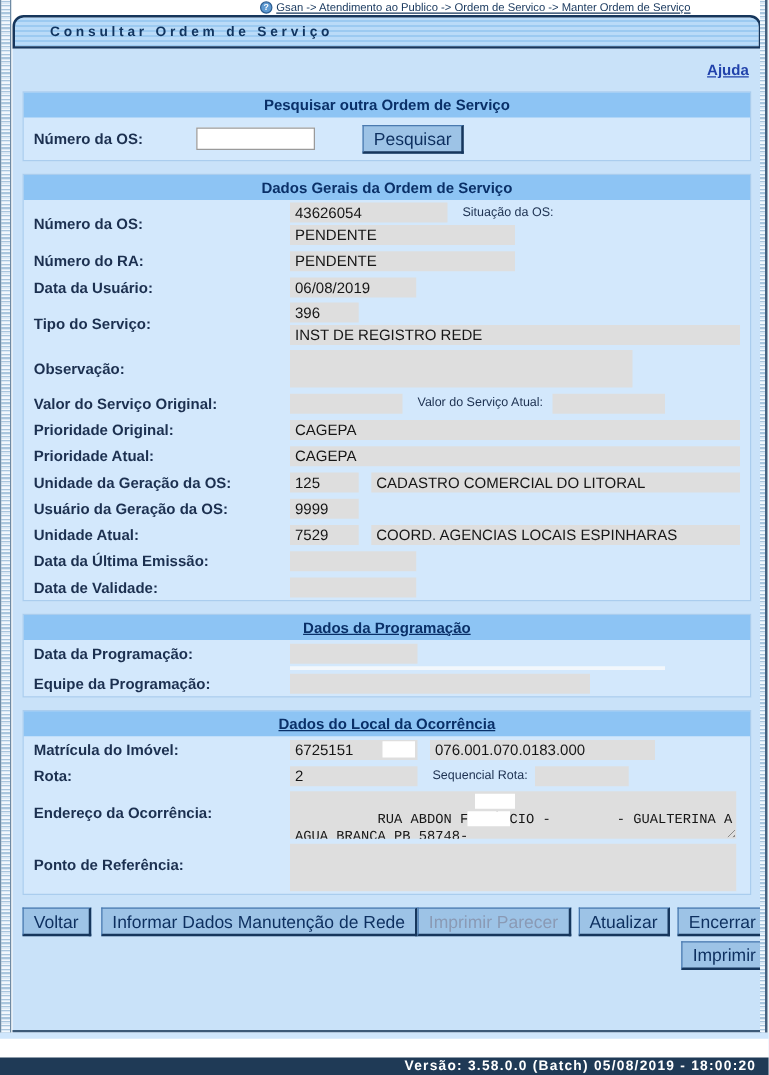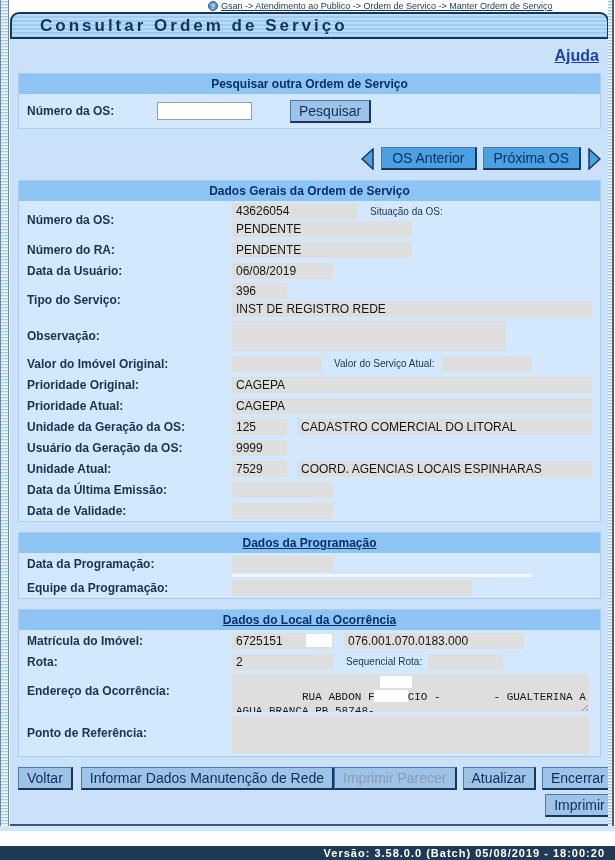--- a/index.html
+++ b/index.html
@@ -36,30 +36,30 @@
     color:#fff; font-size:7px; font-weight:bold; flex:0 0 auto;
   }
   .breadcrumb a { color:#16365c; text-decoration:underline; }
 
   
   .titlebar {
     height:27px; border:2px solid #16365c; border-radius:9px 9px 0 0;
     background: repeating-linear-gradient(180deg,
       #badbf8 0px, #badbf8 2px, #9ccaf1 2px, #9ccaf1 4px);
     display:flex; align-items:center; padding-left:28px;
-    color:#10345f; font-size:17px; font-weight:bold; letter-spacing:3px;
+    color:#10345f; font-size:11px; font-weight:bold; letter-spacing:3px;
   }
 
   
   .content {
     background:#c9e2f9; border-bottom:2px solid #3c5a78;
     height:787px; padding:4px 6px 0 6px; overflow:hidden;
   }
   .help-row { text-align:right; padding:4px 4px 8px 0; }
-  .help-row a { color:#2142ab; font-weight:bold; font-size:16px; text-decoration:underline; }
+  .help-row a { color:#2142ab; font-weight:bold; font-size:12px; text-decoration:underline; }
 
   .section {
     border:1px solid #aacdee; background:#d3e8fc; margin:0 2px 10px 2px;
   }
   .section-header {
     background:#8dc4f4; text-align:center; padding:3px 0;
     font-size:12px; font-weight:bold; color:#0a3068;
   }
   .section-header .as-link { text-decoration:underline; cursor:pointer; }
 
@@ -150,34 +150,20 @@
 
     <div class="section">
       <div class="section-header">Pesquisar outra Ordem de Serviço</div>
       <div class="row" style="min-height:34px;">
         <div class="lbl" style="flex-basis:130px;width:130px;">Número da OS:</div>
         <input class="search" type="text" value="" style="">
         <button class="btn" style="margin-left:38px;">Pesquisar</button>
       </div>
     </div>
 
-    <div class="nav-row">
-      <span class="nav-arrow">
-        <svg width="14" height="22" viewBox="0 0 14 22">
-            <polygon points="12,1 1,11 12,21" fill="#4aa0e0" stroke="#16365c" stroke-width="1.5"></polygon>
-          </svg>
-      </span>
-      <button class="btn nav">OS Anterior</button>
-      <button class="btn nav">Próxima OS</button>
-      <span class="nav-arrow">
-        <svg width="14" height="22" viewBox="0 0 14 22">
-            <polygon points="2,1 13,11 2,21" fill="#4aa0e0" stroke="#16365c" stroke-width="1.5"></polygon>
-          </svg>
-      </span>
-    </div>
 
     <div class="section">
       <div class="section-header">Dados Gerais da Ordem de Serviço</div>
 
       <div class="row">
         <div class="lbl">Número da OS:</div>
         <div class="stack">
           <div class="hline">
             <div class="field w110">43626054</div>
             <span class="inline-lbl">Situação da OS:</span>
@@ -205,21 +191,21 @@
           <div class="field grow">INST DE REGISTRO REDE</div>
         </div>
       </div>
 
       <div class="row top">
         <div class="lbl" style="padding-top:8px;">Observação:</div>
         <div class="textarea" style="width:274px;height:30px;"></div>
       </div>
 
       <div class="row">
-        <div class="lbl">Valor do Imóvel Original:</div>
+        <div class="lbl">Valor do Serviço Original:</div>
         <div class="field w90"></div>
         <span class="inline-lbl">Valor do Serviço Atual:</span>
         <div class="field w90" style="margin-left:8px;"></div>
       </div>
 
       <div class="row">
         <div class="lbl">Prioridade Original:</div>
         <div class="field grow">CAGEPA</div>
       </div>
 

